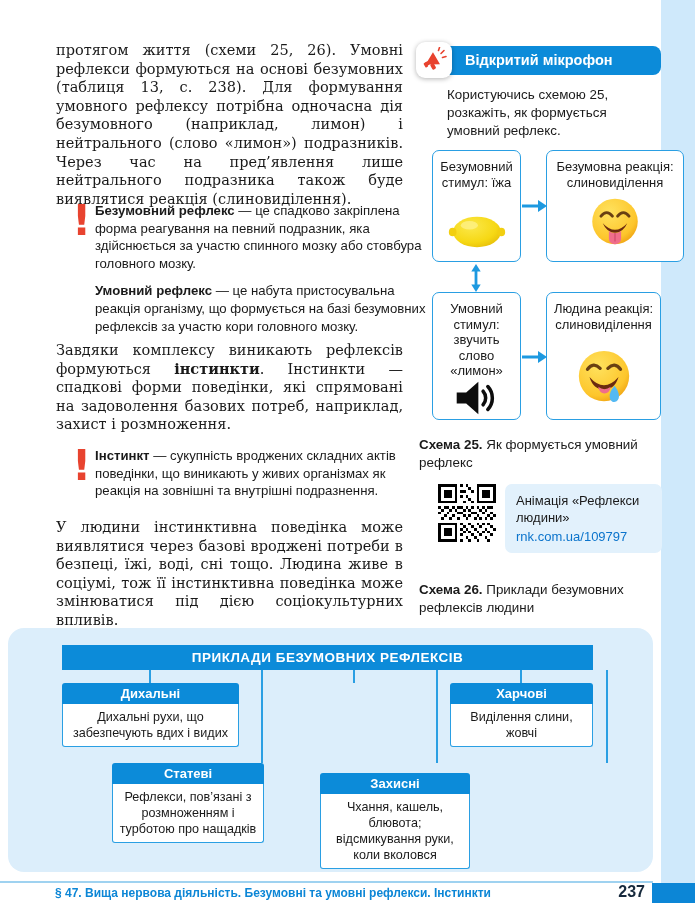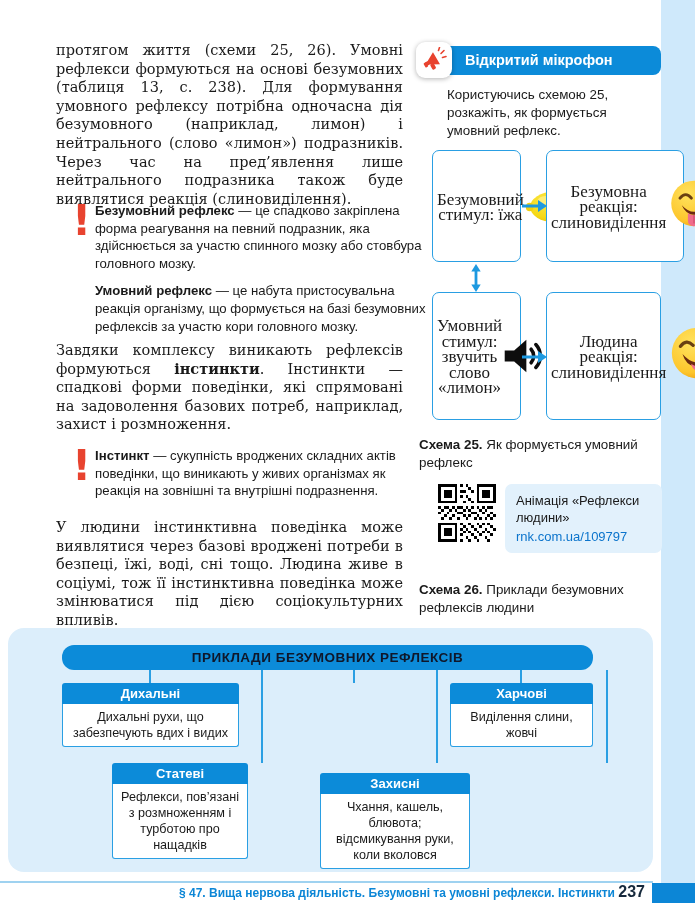--- a/index.html
+++ b/index.html
@@ -16,33 +16,33 @@
   b.term{font-weight:700;}
 
   
   .mic-bar{background:#0c8bd9;color:#fff;border-radius:8px;font-weight:700;font-size:14.5px;
            line-height:29px;padding-left:24px;box-sizing:border-box;}
   .mic-icon{background:#fff;border-radius:9px;box-shadow:0 1px 5px rgba(0,0,0,.3);
             display:flex;align-items:center;justify-content:center;}
   .task{font-size:13.4px;line-height:18px;}
 
   .sbox{border:1.6px solid #2a9fe3;border-radius:7px;background:#fff;box-sizing:border-box;
-        display:flex;flex-direction:row;align-items:center;justify-content:space-between;
-        padding:8px 4px 6px;text-align:center;font-size:17px;line-height:15.5px;font-family:Liberation Serif, serif;}
+        display:flex;flex-direction:column;align-items:center;justify-content:space-between;
+        padding:8px 4px 6px;text-align:center;font-size:13px;line-height:15.5px;}
   .caption{font-size:13.4px;line-height:17.5px;}
   .caption b{font-weight:700;}
 
   .qrpanel{background:#e2f1fc;border-radius:7px;padding:8px 11px;box-sizing:border-box;
            font-size:13px;line-height:17px;}
   .qrlink{color:#0b74cc;font-size:13px;margin-top:2px;}
 
   
   .fc-panel{background:#dceefb;border-radius:16px;}
-  .fc-title{background:#0c8bd9;color:#0f172a;font-weight:700;font-size:13.5px;letter-spacing:.5px;
-            line-height:25px;text-align:center;border-radius:12px;}
+  .fc-title{background:#0c8bd9;color:#ffffff;font-weight:700;font-size:13.5px;letter-spacing:.5px;
+            line-height:25px;text-align:center;border-radius:0;}
   .fc-node{position:absolute;}
   .fc-head{background:#0c8bd9;color:#fff;font-weight:700;font-size:13px;line-height:21px;
            text-align:center;border-radius:3px 3px 0 0;}
   .fc-desc{background:#fff;border:1.6px solid #2a9fe3;border-top:none;border-radius:0 0 3px 3px;
            font-size:12.6px;line-height:16px;text-align:center;padding:5px 6px;}
   .vline{position:absolute;width:2px;background:#2a9fe3;}
 
   
   .footer-text{color:#0c86d6;font-weight:700;font-size:12px;}
   .pagenum{font-weight:700;font-size:16px;color:#16293c;text-align:right;}
@@ -227,28 +227,28 @@
     <div class="vline" style="left:598px;top:42px;height:93px;"></div>
 
     <div class="fc-node" style="left:54px;top:55px;width:177px;">
       <div class="fc-head">Дихальні</div>
       <div class="fc-desc">Дихальні рухи, що забезпечують вдих і видих</div>
     </div>
     <div class="fc-node" style="left:442px;top:55px;width:143px;">
       <div class="fc-head">Харчові</div>
       <div class="fc-desc">Виділення слини, жовчі</div>
     </div>
-    <div class="fc-node" style="left:104px;top:135px;width:136px;">
+    <div class="fc-node" style="left:104px;top:135px;width:152px;">
       <div class="fc-head">Статеві</div>
       <div class="fc-desc">Рефлекси, пов’язані з розмноженням і турботою про нащадків</div>
     </div>
     <div class="fc-node" style="left:312px;top:145px;width:150px;">
       <div class="fc-head">Захисні</div>
       <div class="fc-desc">Чхання, кашель, блювота; відсмикування руки, коли вколовся</div>
     </div>
   </div>
 
   <div class="abs hr" style="left:0;top:881px;width:653px;height:2px;"></div>
-  <div class="abs footer-text" style="left:55px;top:886px;width:560px;text-align:right;">§ 47. Вища нервова діяльність. Безумовні та умовні рефлекси. Інстинкти</div>
+  <div class="abs footer-text" style="left:55px;top:886px;width:560px;">§ 47. Вища нервова діяльність. Безумовні та умовні рефлекси. Інстинкти</div>
   <div class="abs pagenum" style="left:600px;top:883px;width:45px;">237</div>
   <div class="abs corner" style="left:652px;top:883px;width:43px;height:20px;"></div>
 
 </div>
 
 </body></html>

